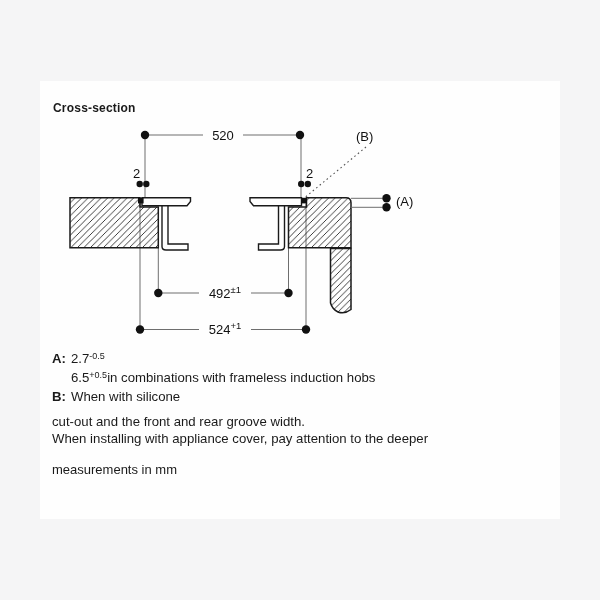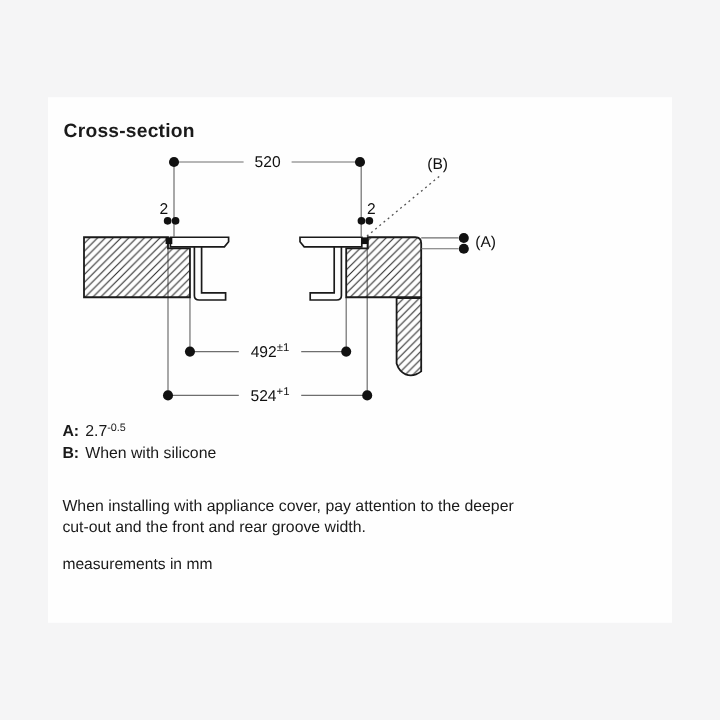--- a/index.html
+++ b/index.html
@@ -8,21 +8,21 @@
     background:#f5f5f6;
     font-family:"Liberation Sans", sans-serif;
     color:#1a1a1a;
   }
   .page{
     position:absolute;left:40px;top:81px;width:520px;height:438px;
     background:#fefefe;
   }
   .title{
     position:absolute;left:13px;top:20px;
-    font-size:16px;font-weight:bold;letter-spacing:.2px;
+    font-size:12px;font-weight:bold;letter-spacing:.2px;
   }
   .diagram-svg{
     position:absolute;left:0;top:0;width:600px;height:600px;
   }
   .notes{
     position:absolute;left:12px;top:269px;
     font-size:13.2px;line-height:17px;
   }
   .note-row{display:flex;}
   .note-label{width:19px;font-weight:bold;flex:0 0 19px;}
@@ -47,28 +47,32 @@
 
 <div class="page">
   <div class="title">Cross-section</div>
 
   <div class="notes">
     <div class="note-row">
       <span class="note-label">A:</span>
       <span><span>2.7</span><span class="sup">-0.5</span></span>
     </div>
     <div class="note-row">
+      <span class="note-label"></span>
+      <span><span>6.5</span><span class="sup">+0.5</span><span>in combinations with frameless induction hobs</span></span>
+    </div>
+    <div class="note-row">
       <span class="note-label">B:</span>
       <span>When with silicone</span>
     </div>
   </div>
 
   <div class="warning">
+    <div>cut-out and the front and rear groove width.</div>
     <div>When installing with appliance cover, pay attention to the deeper</div>
-    <div>cut-out and the front and rear groove width.</div>
   </div>
 
   <div class="units">measurements in mm</div>
 </div>
 
 <svg class="diagram-svg" viewBox="0 0 600 600" xmlns="http://www.w3.org/2000/svg">
   <defs>
     <pattern id="hatch" patternUnits="userSpaceOnUse" width="6.5" height="6.5">
       <path d="M-1.6,1.6 L1.6,-1.6 M0,6.5 L6.5,0 M4.9,8.1 L8.1,4.9" stroke="#2a2a2a" stroke-width="0.9" fill="none"></path>
     </pattern>

